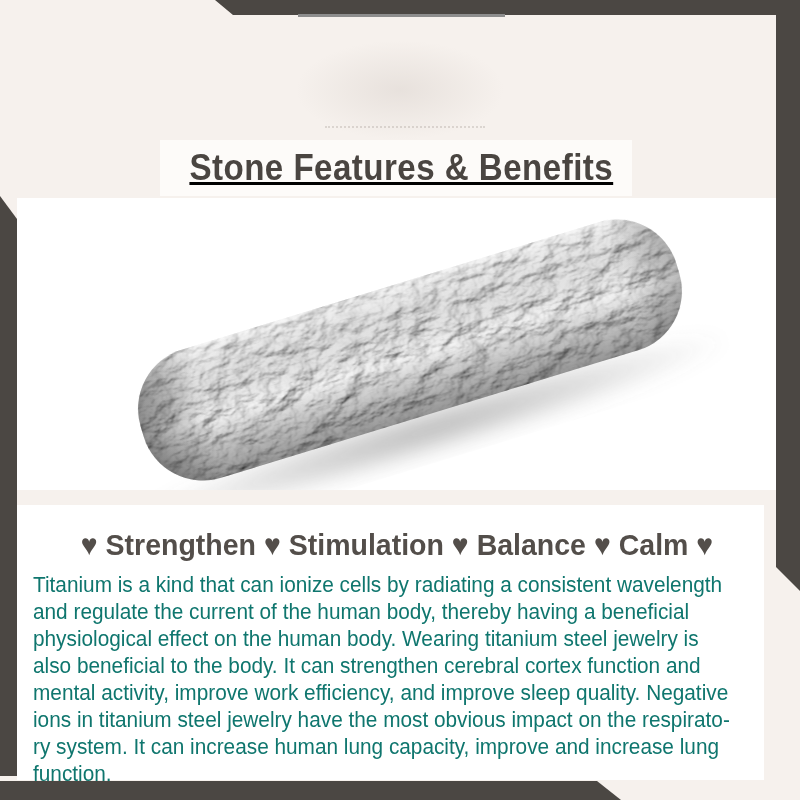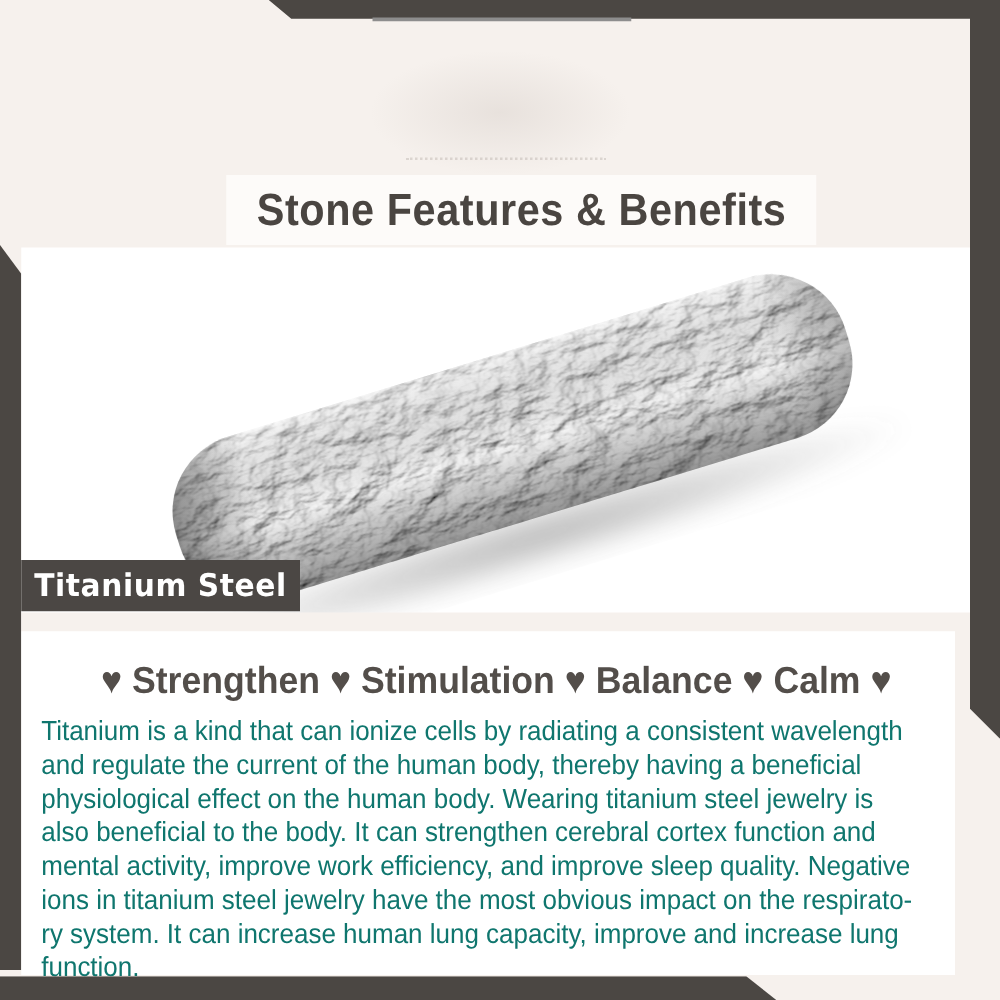--- a/index.html
+++ b/index.html
@@ -15,22 +15,22 @@
     clip-path:polygon(0 781px,597px 781px,621px 800px,0 800px);z-index:6;}
   .seam{position:absolute;left:298px;top:14px;width:207px;height:3px;background:#8d8d8d;z-index:7;}
 
   
   .watermark{position:absolute;left:295px;top:40px;width:210px;height:100px;
     background:radial-gradient(ellipse at center, rgba(205,196,190,0.35), rgba(205,196,190,0) 70%);z-index:1;}
   .watermark-dots{position:absolute;left:325px;top:126px;width:160px;height:0;
     border-top:2px dotted rgba(150,140,134,0.28);z-index:1;}
 
   
-  .title-band{position:absolute;left:181px;top:140px;width:472px;height:56px;background:#fdfbf9;
-    display:flex;align-items:center;justify-content:center;z-index:2;}
+  .title-band{position:absolute;left:160px;top:140px;width:472px;height:56px;background:#fdfbf9;
+    display:flex;align-items:center;justify-content:flex-end;z-index:2;text-decoration:underline;}
   .title-text{font-size:36px;font-weight:700;color:#4a4541;letter-spacing:0.5px;
     transform:scaleX(0.92);transform-origin:center;white-space:nowrap;}
 
   
   .photo-section{position:absolute;left:17px;top:198px;width:759px;height:292px;background:#ffffff;z-index:3;}
   .photo-section svg{position:absolute;left:0;top:0;}
   .stone-label{position:absolute;left:0;top:250px;width:223px;height:41px;background:#4b4744;
     display:flex;align-items:center;justify-content:center;z-index:4;}
   .stone-label span{font-family:"DejaVu Sans", sans-serif;font-size:25px;font-weight:700;color:#ffffff;
     letter-spacing:0.5px;transform:scaleX(0.95);white-space:nowrap;}
@@ -85,23 +85,20 @@
           <stop offset="1" stop-color="rgba(60,60,60,0.3)"></stop>
         </linearGradient>
       </defs>
       <ellipse cx="415" cy="231" rx="310" ry="27" transform="rotate(-17 415 231)" fill="url(#shgrad)" filter="url(#soft)"></ellipse>
       <g transform="rotate(-17 393 152)">
         <rect x="113" y="85" width="560" height="134" rx="62" fill="#9a9a9a" filter="url(#foil)"></rect>
         <rect x="113" y="85" width="560" height="134" rx="62" fill="url(#shade)"></rect>
         <rect x="113" y="85" width="560" height="134" rx="62" fill="url(#endshade)"></rect>
       </g>
     </svg>
-    <div class="stone-label">
-      <span>Titanium Steel</span>
-    </div>
   </div>
 
   <div class="text-panel">
     <div class="benefits-heading">♥ Strengthen ♥ Stimulation ♥ Balance ♥ Calm ♥</div>
     <div class="body-text">
       <span>Titanium is a kind that can ionize cells by radiating a consistent wavelength</span>
       <span>and regulate the current of the human body, thereby having a beneficial</span>
       <span>physiological effect on the human body. Wearing titanium steel jewelry is</span>
       <span>also beneficial to the body. It can strengthen cerebral cortex function and</span>
       <span>mental activity, improve work efficiency, and improve sleep quality. Negative</span>

